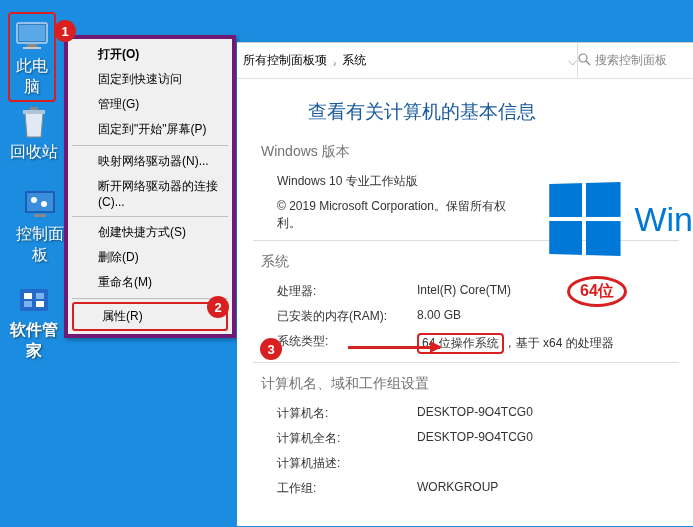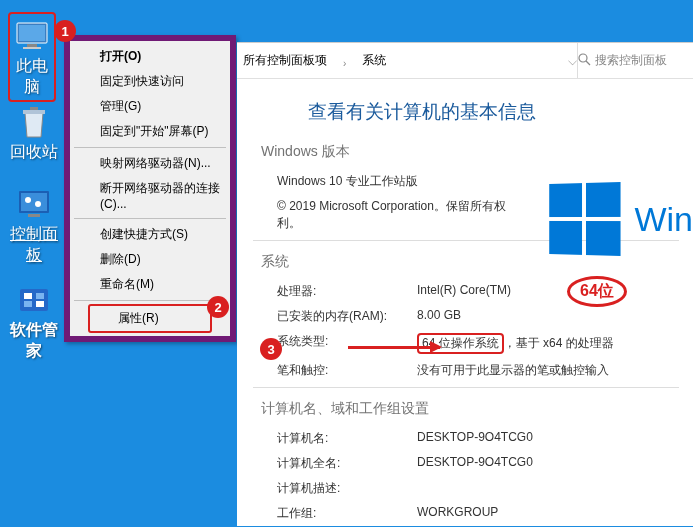--- a/index.html
+++ b/index.html
@@ -35,38 +35,38 @@
       border: 2px solid #d92020;
       border-radius: 4px;
       padding: 4px 2px 2px;
     }
     .context-menu {
       position: absolute;
       left: 64px;
       top: 35px;
       width: 172px;
       background: #f0f0f0;
-      border: 6px solid #701a75;
+      border: 4px solid #701a75;
       box-shadow: 2px 2px 4px rgba(0,0,0,0.3);
       padding: 3px 2px;
     }
     .menu-item {
       padding: 4px 8px 4px 28px;
       font-size: 12px;
       cursor: pointer;
       color: #000;
     }
     .menu-sep {
       border-top: 1px solid #c0c0c0;
       margin: 3px 2px;
     }
     .menu-highlight {
       border: 2px solid #d92020;
       border-radius: 3px;
-      margin: 0 16px;
+      margin: 0 2px;
     }
     .badge {
       position: absolute;
       width: 22px;
       height: 22px;
       background: #d92020;
       color: #fff;
       border-radius: 50%;
       font-weight: bold;
       font-size: 13px;
@@ -87,21 +87,21 @@
     .breadcrumb-bar {
       height: 36px;
       display: flex;
       align-items: center;
       border-bottom: 1px solid #e0e0e0;
       padding: 0 6px;
     }
     .breadcrumb {
       display: flex;
       align-items: flex-end;
-      gap: 16px;
+      gap: 6px;
       font-size: 12px;
       flex: 1;
     }
     .chev { color: #888; font-size: 10px; }
     .search-box {
       display: flex;
       align-items: center;
       gap: 4px;
       color: #888;
       width: 110px;
@@ -217,21 +217,21 @@
   <div class="icon-img">
     <svg width="30" height="34" viewBox="0 0 30 34">
         <path d="M6 8 L24 8 L22 32 L8 32 Z" fill="#dfeaf4" stroke="#888"></path>
         <rect x="4" y="5" width="22" height="4" fill="#b0c4d8"></rect>
         <rect x="11" y="2" width="8" height="3" fill="#888"></rect>
       </svg>
   </div>
   <div class="label">回收站</div>
 </div>
 
-<div class="desktop-icon" style="left:10px; top:186px;text-decoration:underline;">
+<div class="desktop-icon" style="left:16px; top:186px;">
   <div class="icon-img">
     <svg width="32" height="28" viewBox="0 0 32 28">
         <rect x="1" y="1" width="30" height="22" rx="1" fill="#1b5fb4"></rect>
         <rect x="3" y="3" width="26" height="18" fill="#3a8edb"></rect>
         <circle cx="10" cy="10" r="3" fill="#fff"></circle>
         <circle cx="20" cy="14" r="3" fill="#fff"></circle>
         <rect x="10" y="24" width="12" height="3" fill="#888"></rect>
       </svg>
   </div>
   <div class="label">控制面板</div>
@@ -317,24 +317,20 @@
     <div class="info-row">
       <span class="info-label">已安装的内存(RAM):</span>
       <span class="info-value">8.00 GB</span>
     </div>
     <div class="info-row">
       <span class="info-label">系统类型:</span>
       <span class="info-value">
         <span class="highlight-box">64 位操作系统</span>，<span>基于 x64 的处理器</span>
       </span>
     </div>
-    <div class="info-row">
-      <span class="info-label">笔和触控:</span>
-      <span class="info-value">没有可用于此显示器的笔或触控输入</span>
-    </div>
 
     <div class="hr"></div>
     <div class="section-title">计算机名、域和工作组设置</div>
     <div class="info-row">
       <span class="info-label">计算机名:</span>
       <span class="info-value">DESKTOP-9O4TCG0</span>
     </div>
     <div class="info-row">
       <span class="info-label">计算机全名:</span>
       <span class="info-value">DESKTOP-9O4TCG0</span>

